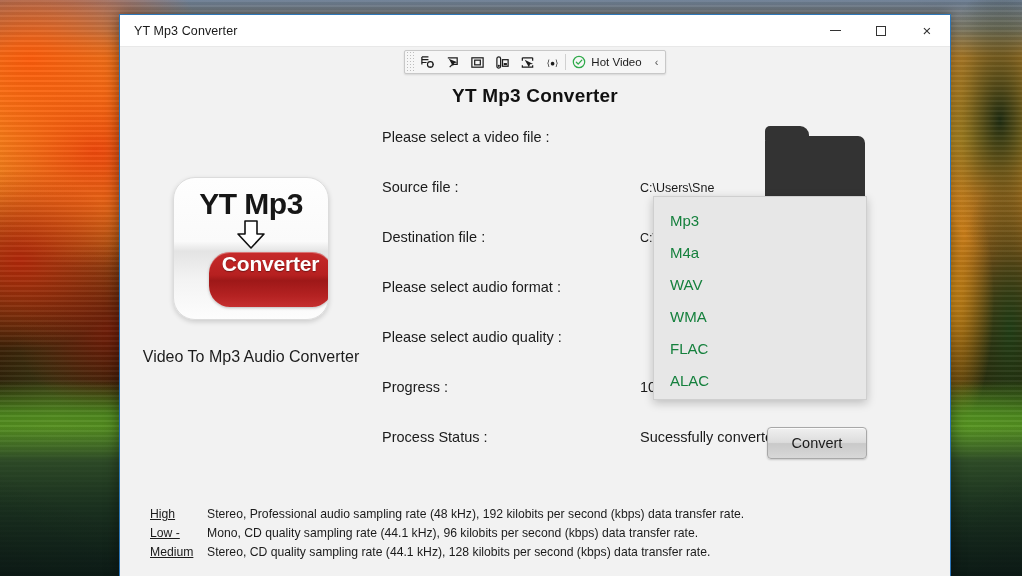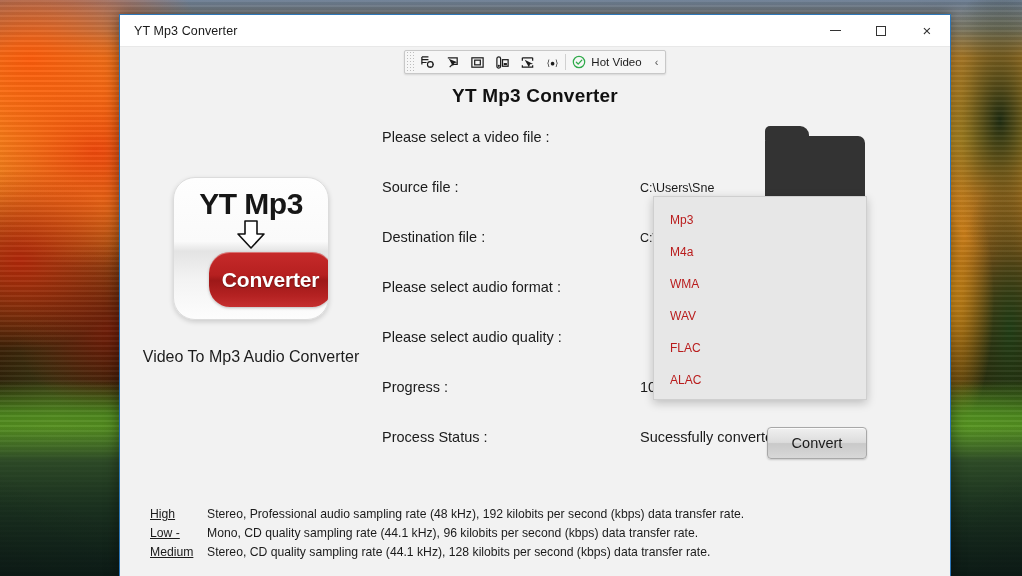--- a/index.html
+++ b/index.html
@@ -171,21 +171,21 @@
     font-size: 30px; font-weight: bold; color: #161616;
     letter-spacing: -.5px; line-height: 1;
   }
   #logo-arrow { margin-top: 1px; }
   #logo-pill {
     margin-top: 2px;
     width: 124px; height: 55px;
     border-radius: 21px;
     background: linear-gradient(180deg, #c62a2a 0%, #b62020 42%, #9e1818 52%, #b52222 80%, #c53030 100%);
     box-shadow: inset 0 1px 0 rgba(255,255,255,.35), 0 1px 3px rgba(0,0,0,.25);
-    display: flex; align-items: center; justify-content: center; margin-left: 39px;
+    display: flex; justify-content: center; margin-left: 39px;
   }
   #logo-pill-text {
     color: #fff; font-size: 21px; font-weight: bold;
     letter-spacing: -.2px;
     text-shadow: 0 1px 1px rgba(0,0,0,.35);
   }
   #logo-caption {
     margin-top: 28px;
     font-size: 16px; color: #1c1c1c;
   }
@@ -240,21 +240,21 @@
     background: #e7e7e7;
     border: 1px solid #cfcfcf;
     box-shadow: 0 3px 9px rgba(0,0,0,.22);
     padding-top: 7px;
     z-index: 30;
   }
   .dd-item {
     height: 32px;
     display: flex; align-items: center;
     padding-left: 16px;
-    font-size: 12px; color: #b91c1c;
+    font-size: 15px; color: #15803d;
   }
 
   
   #convert-button {
     position: absolute;
     left: 385px; top: 298px;
     width: 100px; height: 32px;
     border: 1px solid #a8a8a8;
     border-radius: 4px;
     background: linear-gradient(180deg, #f0f0f0 0%, #dcdcdc 48%, #c9c9c9 52%, #d8d8d8 100%);
@@ -418,22 +418,22 @@
         <div id="browse-folder-btn">
           <div class="folder-shape">
             <div class="folder-tab"></div>
             <div class="folder-body"></div>
           </div>
         </div>
 
         <div id="format-dropdown">
           <div class="dd-item">Mp3</div>
           <div class="dd-item">M4a</div>
+          <div class="dd-item">WAV</div>
           <div class="dd-item">WMA</div>
-          <div class="dd-item">WAV</div>
           <div class="dd-item">FLAC</div>
           <div class="dd-item">ALAC</div>
         </div>
 
         <div id="convert-button">Convert</div>
       </div>
 
       <div id="quality-legend">
         <div class="legend-row">
           <span class="legend-key">High</span>

